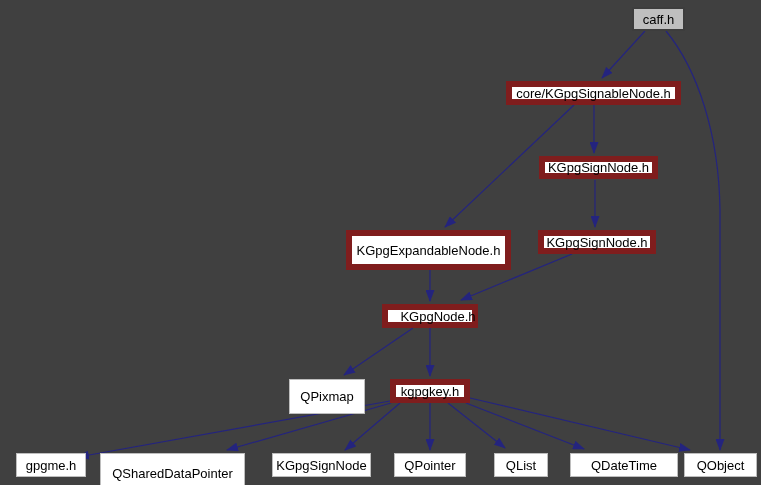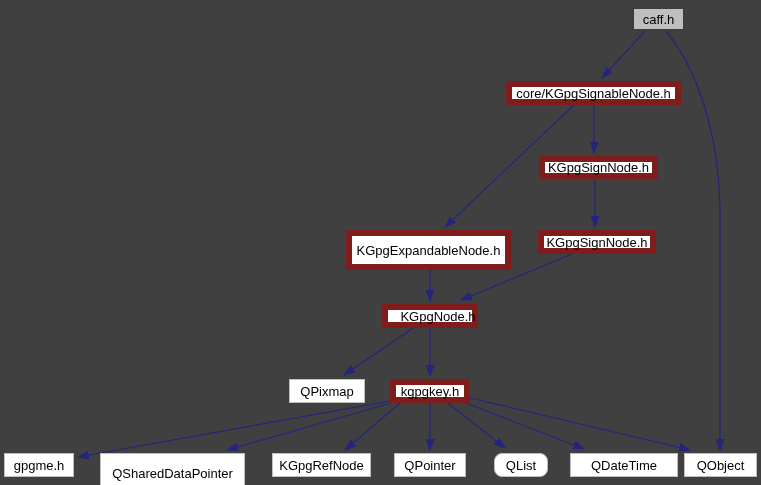--- a/index.html
+++ b/index.html
@@ -27,27 +27,27 @@
   .node.external{
     border:1px solid #bebebe;
   }
   
   #n-caff{left:632px;top:7px;width:53px;height:24px;}
   #n-signable{left:506px;top:81px;width:175px;height:24px;}
   #n-signnode{left:539px;top:156px;width:119px;height:23px;}
   #n-expandable{left:346px;top:230px;width:165px;height:40px;}
   #n-refnode{left:538px;top:230px;width:118px;height:24px;}
   #n-kgpgnode{left:382px;top:304px;width:96px;height:24px;padding-left:16px;}
-  #n-qpixmap{left:289px;top:379px;width:76px;height:24px;}
+  #n-qpixmap{left:289px;top:379px;width:76px;height:35px;}
   #n-kgpgkey{left:390px;top:379px;width:80px;height:24px;}
-  #n-gpgme{left:4px;top:453px;width:70px;height:24px;}
+  #n-gpgme{left:16px;top:453px;width:70px;height:24px;}
   #n-qsdp{left:100px;top:453px;width:145px;height:40px;}
   #n-qsd{left:272px;top:453px;width:99px;height:24px;}
   #n-qpointer{left:394px;top:453px;width:72px;height:24px;}
-  #n-qlist{left:494px;top:453px;width:54px;height:24px;border-radius:8px;}
+  #n-qlist{left:494px;top:453px;width:54px;height:24px;}
   #n-qdatetime{left:570px;top:453px;width:108px;height:24px;}
   #n-qobject{left:684px;top:453px;width:73px;height:24px;}
 </style>
 </head>
 <body>
 
 <div class="canvas">
 
   <svg class="edges" width="761" height="485" viewBox="0 0 761 485" fill="none" stroke="#24247e" stroke-width="1.2">
     <defs>
@@ -76,19 +76,19 @@
   <div id="n-caff" class="node root">caff.h</div>
   <div id="n-signable" class="node">core/KGpgSignableNode.h</div>
   <div id="n-signnode" class="node">KGpgSignNode.h</div>
   <div id="n-expandable" class="node">KGpgExpandableNode.h</div>
   <div id="n-refnode" class="node">KGpgSignNode.h</div>
   <div id="n-kgpgnode" class="node">KGpgNode.h</div>
   <div id="n-qpixmap" class="node external">QPixmap</div>
   <div id="n-kgpgkey" class="node">kgpgkey.h</div>
   <div id="n-gpgme" class="node external">gpgme.h</div>
   <div id="n-qsdp" class="node external">QSharedDataPointer</div>
-  <div id="n-qsd" class="node external">KGpgRefNode</div>
+  <div id="n-qsd" class="node external">KGpgSignNode</div>
   <div id="n-qpointer" class="node external">QPointer</div>
   <div id="n-qlist" class="node external">QList</div>
   <div id="n-qdatetime" class="node external">QDateTime</div>
   <div id="n-qobject" class="node external">QObject</div>
 
 </div>
 
 </body></html>

